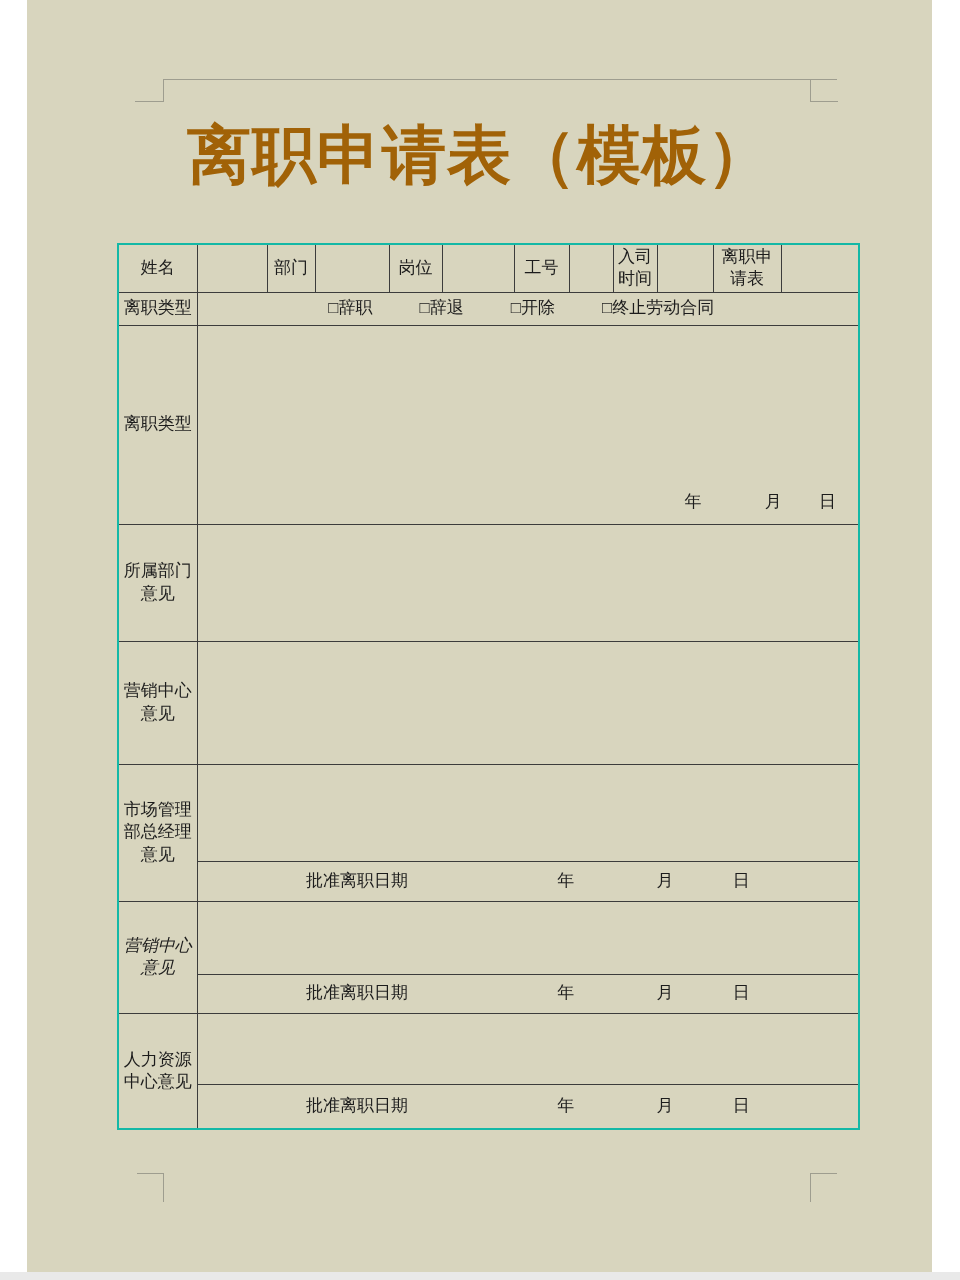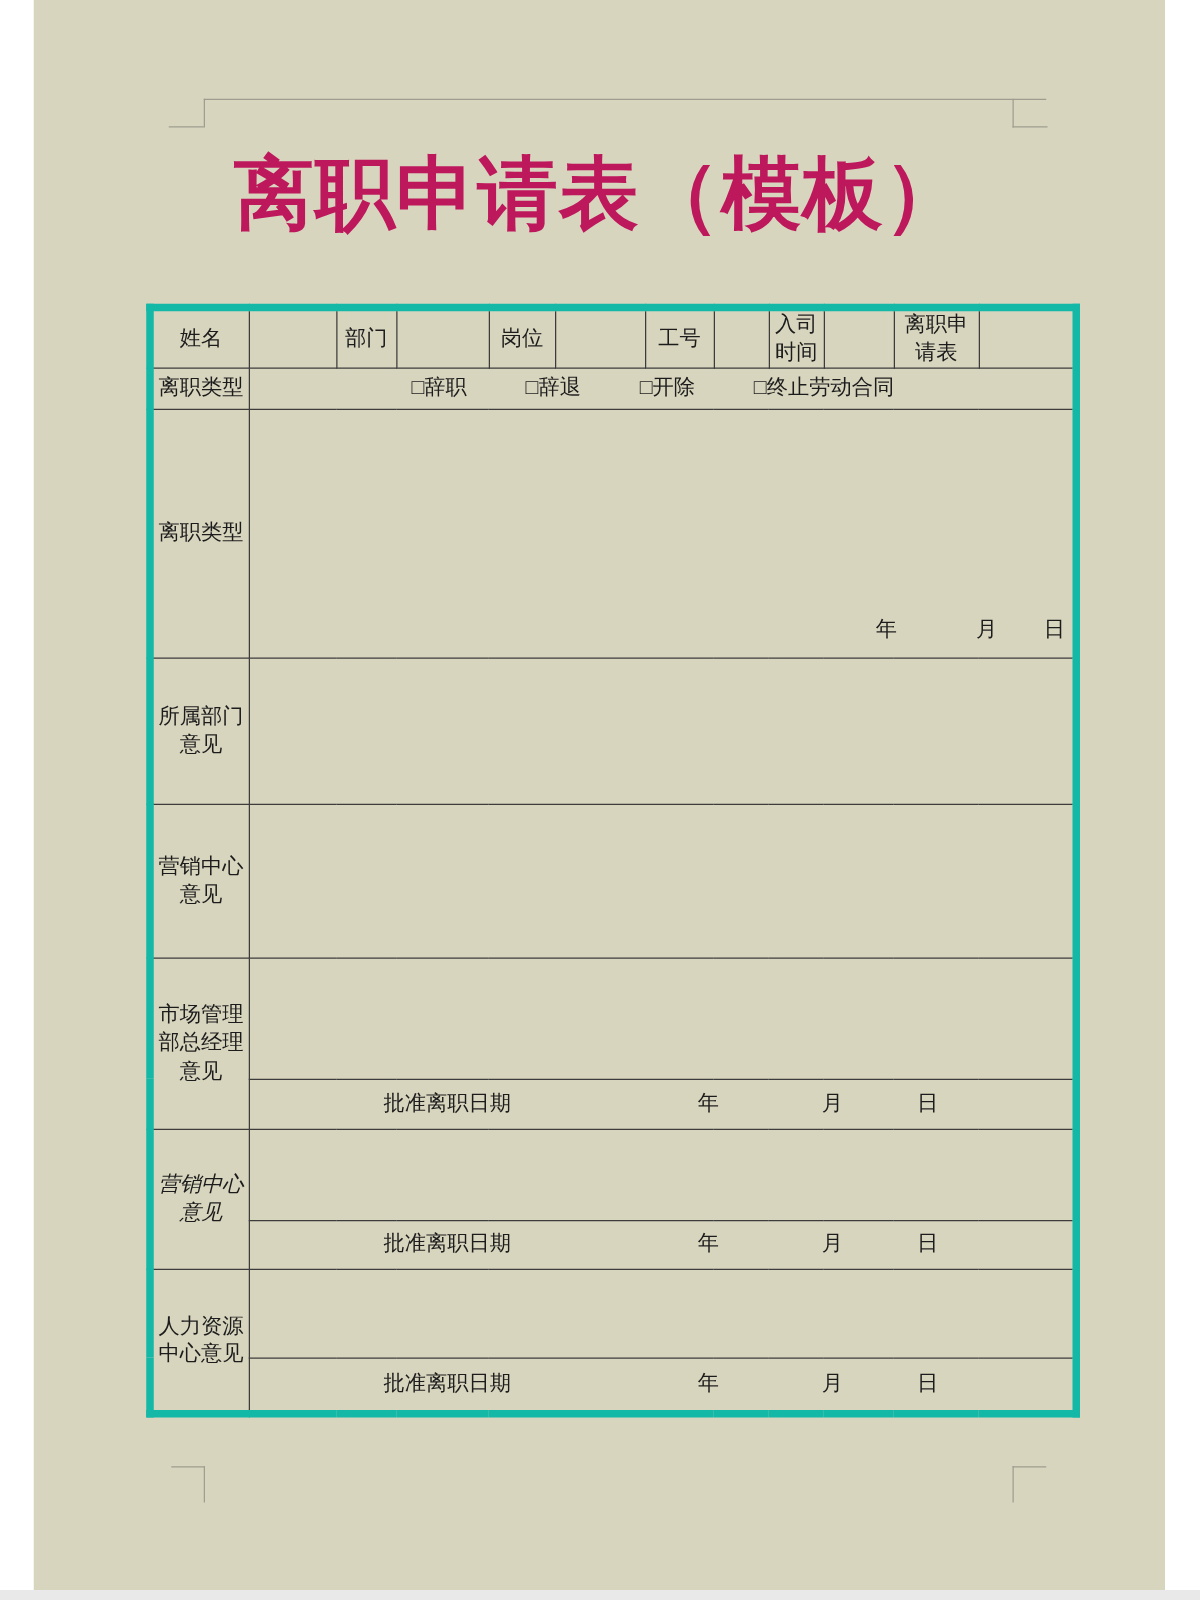--- a/index.html
+++ b/index.html
@@ -14,44 +14,44 @@
     background:#d8d5be;
   }
   .bottom-strip{
     position:absolute;left:0;top:1272px;width:960px;height:8px;
     background:#e9e9e9;
   }
   .mark{position:absolute;background:#9e9d8f;}
   .doc-title{
     position:absolute;left:27px;top:112px;width:905px;margin:0;
     text-align:center;font-size:64px;font-weight:bold;letter-spacing:1px;
-    color:#be185d;
+    color:#a16207;
   }
   table.form{
     position:absolute;left:117px;top:243px;width:741px;
     border-collapse:collapse;table-layout:fixed;
-    border:6px solid #14b8a6;
+    border:2px solid #14b8a6;
     font-size:17px;
   }
   table.form td{
     border:1px solid #3c3c3c;
     padding:0 2px;
     text-align:center;vertical-align:middle;
     line-height:1.3;
     overflow:hidden;
   }
   tr.r1{height:48px;}  tr.r2{height:33px;}  tr.r3{height:199px;}
   tr.r4{height:117px;} tr.r5{height:123px;} tr.r6a{height:97px;}
   tr.r6b{height:40px;} tr.r7a{height:73px;font-style:italic;} tr.r7b{height:39px;}
   tr.r8a{height:71px;} tr.r8b{height:45px;}
   td.type-cell{text-align:left;padding-left:10px;}
   .opt{margin-right:47px;white-space:nowrap;}
   .opt:last-child{margin-right:13px;}
   td.reason-cell{position:relative;}
-  .reason-date{position:absolute;right:6px;bottom:10px;}
+  .reason-date{position:absolute;right:22px;bottom:10px;}
   .reason-date .mth{margin-left:59px;}
   .reason-date .day{margin-left:33px;}
   td.approval-cell{text-align:left;padding-left:8px;}
   .approval-cell .yr{margin-left:145px;}
   .approval-cell .mth{margin-left:78px;}
   .approval-cell .day{margin-left:55px;}
 </style>
 </head>
 <body>
 

